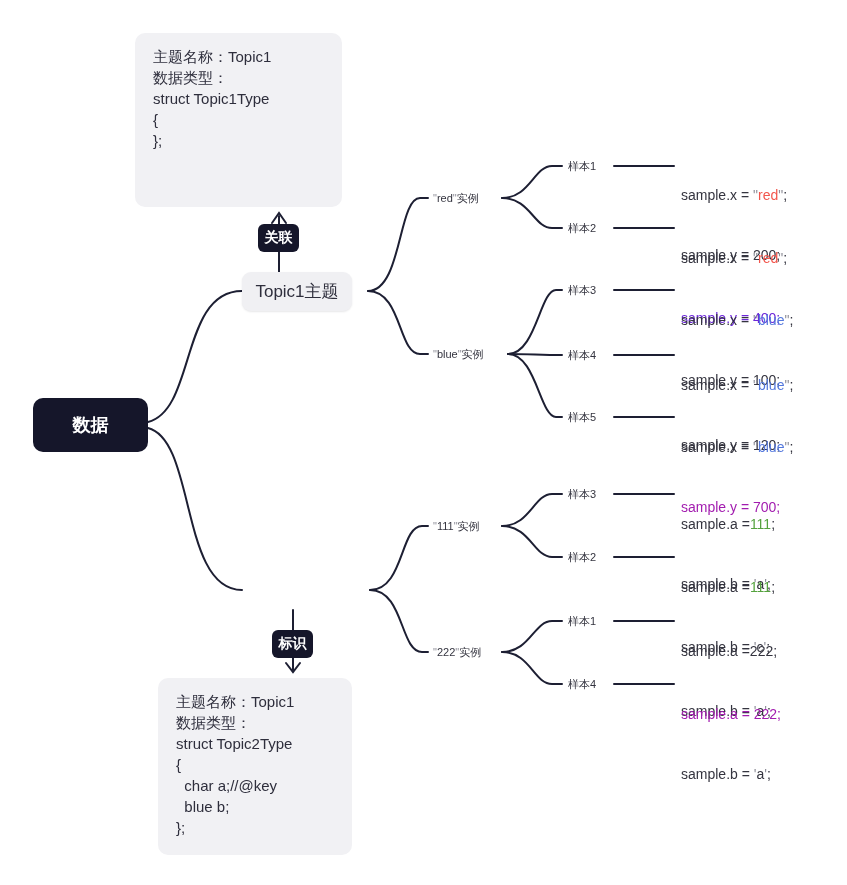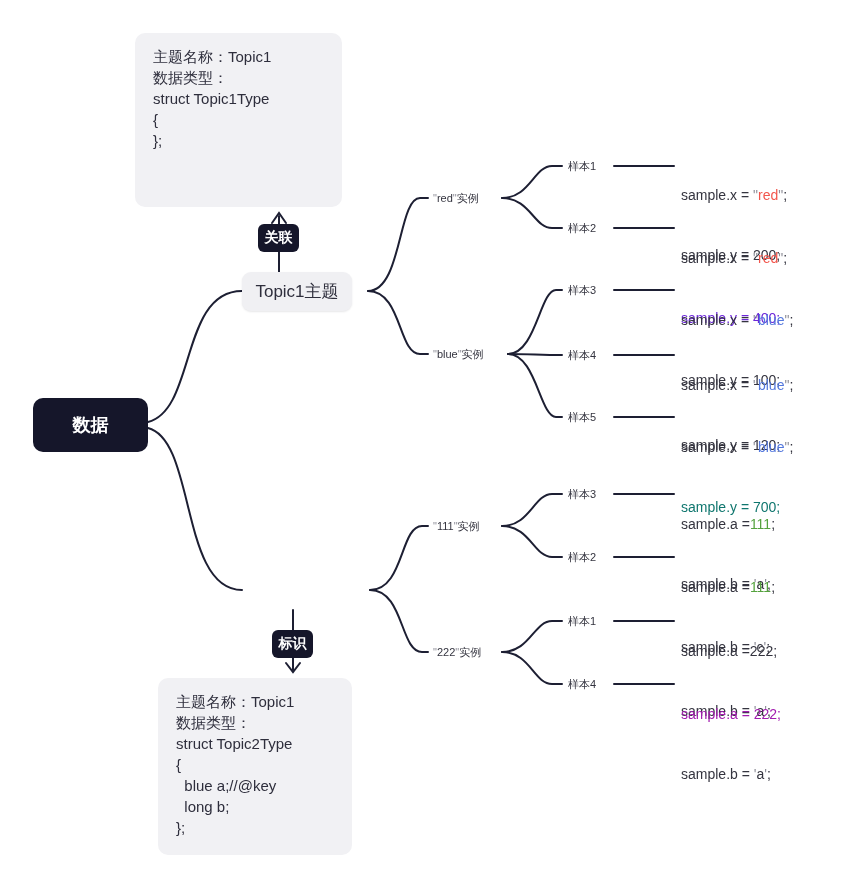--- a/index.html
+++ b/index.html
@@ -80,22 +80,22 @@
     <div class="note-line">struct Topic1Type</div>
     <div class="note-line">{</div>
     <div class="note-line">};</div>
   </div>
 
   <div class="note-box abs" style="left:158px;top:678px;width:194px;height:177px;">
     <div class="note-line">主题名称：Topic1</div>
     <div class="note-line">数据类型：</div>
     <div class="note-line">struct Topic2Type</div>
     <div class="note-line">{</div>
-    <div class="note-line">  blue a;//@key</div>
-    <div class="note-line">  long b;</div>
+    <div class="note-line">  char a;//@key</div>
+    <div class="note-line">  blue b;</div>
     <div class="note-line">};</div>
   </div>
 
   <div class="badge abs" style="left:258px;top:224px;width:41px;height:28px;">关联</div>
   <div class="badge abs" style="left:272px;top:630px;width:41px;height:28px;">标识</div>
 
   <div class="root-node abs" style="left:33px;top:398px;width:115px;height:54px;">数据</div>
 
   <div class="topic-node abs" style="left:242px;top:272px;width:110px;height:39px;">Topic1主题</div>
 
@@ -125,21 +125,21 @@
   <div class="code-block abs" style="left:681px;top:270px;">
     <div><span style="color: rgb(52, 52, 63);">sample.x = </span><span style="color: rgb(143, 143, 153);">"</span><span style="color: rgb(84, 120, 221);">blue</span><span style="color: rgb(143, 143, 153);">"</span><span style="color: rgb(52, 52, 63);">;</span></div>
     <div><span style="color: rgb(52, 52, 63);">sample.y = 100;</span></div>
   </div>
   <div class="code-block abs" style="left:681px;top:335px;">
     <div><span style="color: rgb(52, 52, 63);">sample.x = </span><span style="color: rgb(143, 143, 153);">"</span><span style="color: rgb(84, 120, 221);">blue</span><span style="color: rgb(143, 143, 153);">"</span><span style="color: rgb(52, 52, 63);">;</span></div>
     <div><span style="color: rgb(52, 52, 63);">sample.y = 120;</span></div>
   </div>
   <div class="code-block abs" style="left:681px;top:397px;">
     <div><span style="color: rgb(52, 52, 63);">sample.x = </span><span style="color: rgb(143, 143, 153);">"</span><span style="color: rgb(84, 120, 221);">blue</span><span style="color: rgb(143, 143, 153);">"</span><span style="color: rgb(52, 52, 63);">;</span></div>
-    <div><span style="color: #0f766e;">sample.y = 700;</span></div>
+    <div><span style="color: #a21caf;">sample.y = 700;</span></div>
   </div>
   <div class="code-block abs" style="left:681px;top:474px;">
     <div><span style="color: rgb(52, 52, 63);">sample.a =</span><span style="color: rgb(85, 162, 62);">111</span><span style="color: rgb(52, 52, 63);">;</span></div>
     <div><span style="color: rgb(52, 52, 63);">sample.b = </span><span style="color: rgb(143, 143, 153);">'</span><span style="color: rgb(52, 52, 63);">a</span><span style="color: rgb(143, 143, 153);">'</span><span style="color: rgb(52, 52, 63);">;</span></div>
   </div>
   <div class="code-block abs" style="left:681px;top:537px;">
     <div><span style="color: rgb(52, 52, 63);">sample.a =</span><span style="color: rgb(85, 162, 62);">111</span><span style="color: rgb(52, 52, 63);">;</span></div>
     <div><span style="color: rgb(52, 52, 63);">sample.b = </span><span style="color: rgb(143, 143, 153);">'</span><span style="color: rgb(52, 52, 63);">c</span><span style="color: rgb(143, 143, 153);">'</span><span style="color: rgb(52, 52, 63);">;</span></div>
   </div>
   <div class="code-block abs" style="left:681px;top:601px;">

